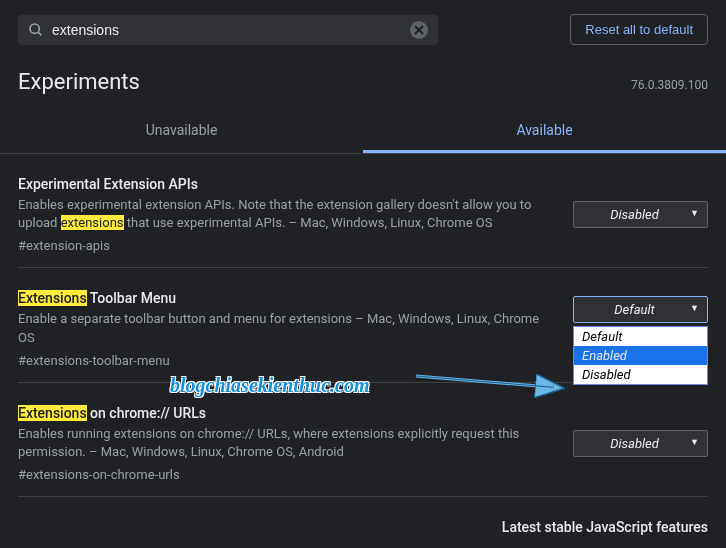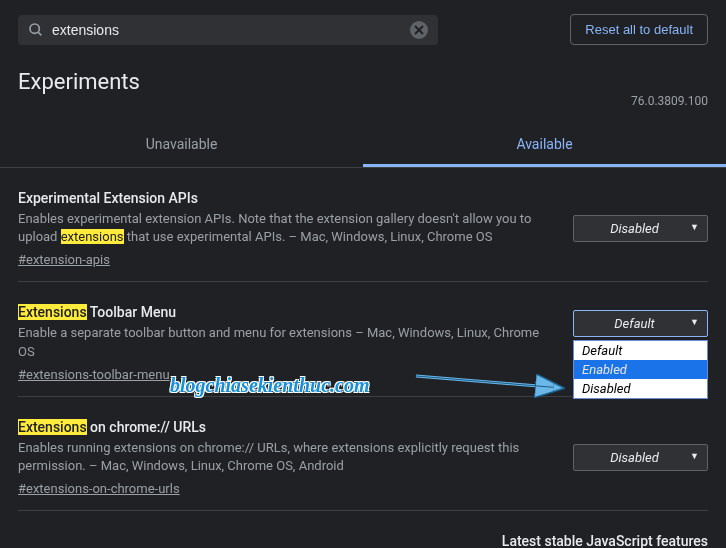--- a/index.html
+++ b/index.html
@@ -52,21 +52,20 @@
     color: #8ab4f8;
     padding: 7px 14px;
     border-radius: 4px;
     font-size: 13px;
     cursor: pointer;
   }
   .title-row {
     display: flex;
     align-items: baseline;
     padding: 10px 18px 16px;
-    flex-direction: column;
   }
   .page-title {
     font-size: 22px;
     font-weight: 400;
     color: #e8eaed;
   }
   .version {
     margin-left: auto;
     color: #9aa0a6;
     font-size: 12px;
@@ -103,21 +102,20 @@
     margin-bottom: 4px;
   }
   .flag-desc {
     color: #9aa0a6;
     font-size: 13px;
     line-height: 1.4;
     margin-bottom: 6px;
   }
   .flag-link {
     color: #9aa0a6;
-    text-decoration: underline;
     font-size: 13px;
   }
   .highlight {
     background: #ffeb3b;
     color: #202124;
     padding: 0 0px;
   }
   .flag-control {
     width: 135px;
     display: flex;

